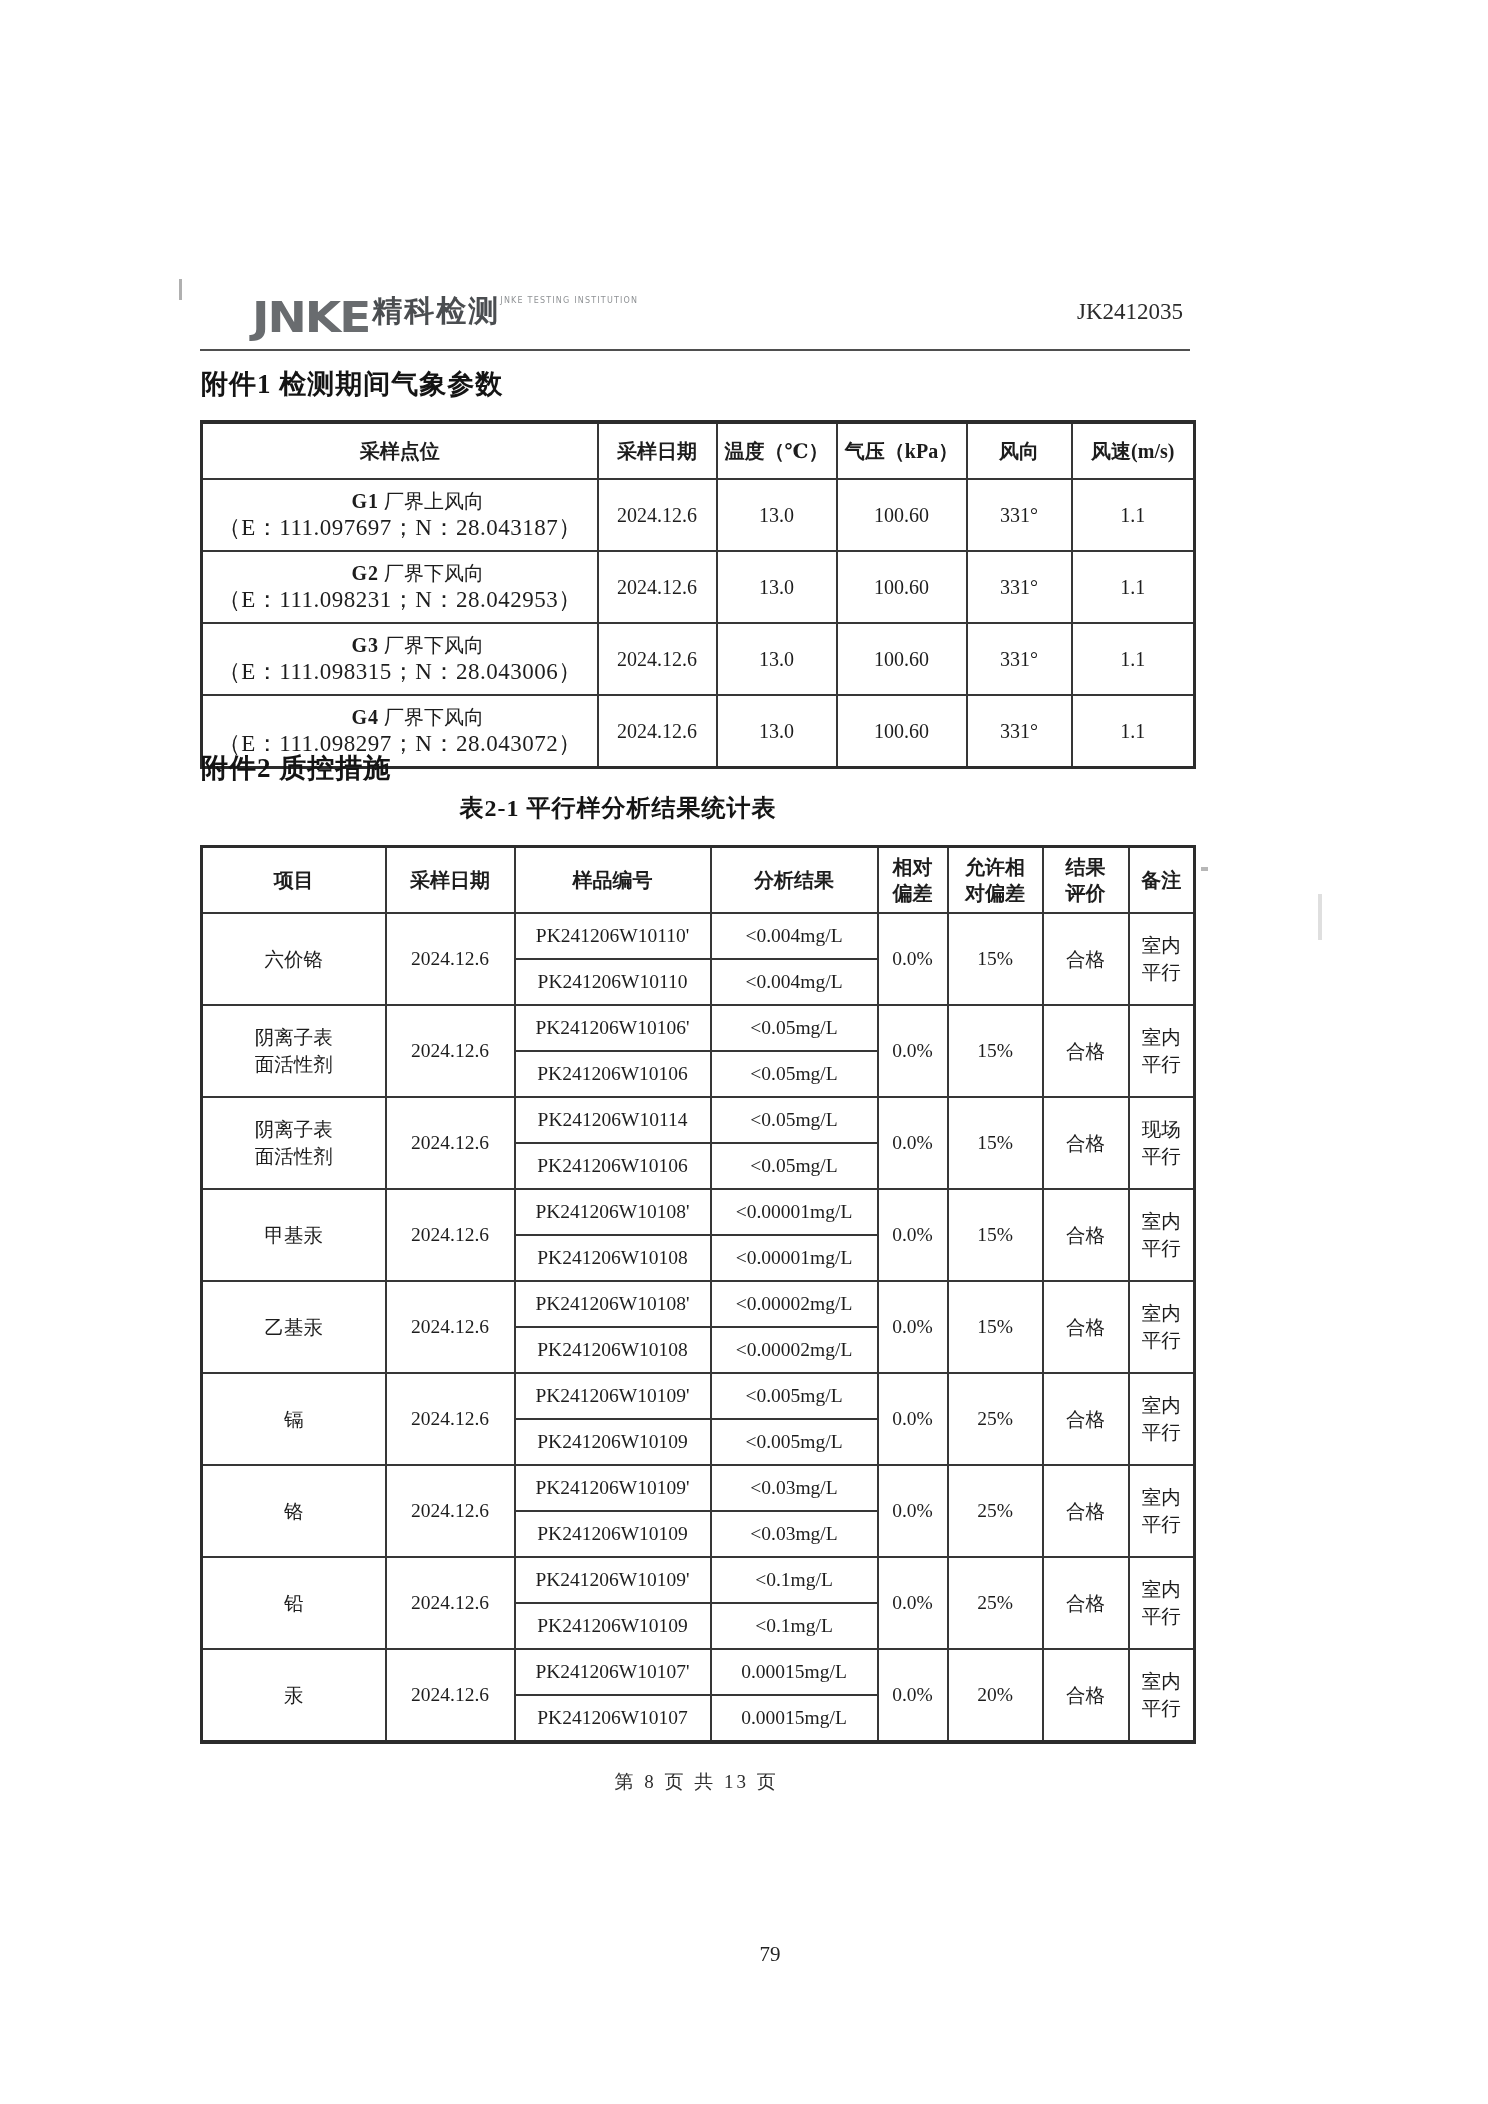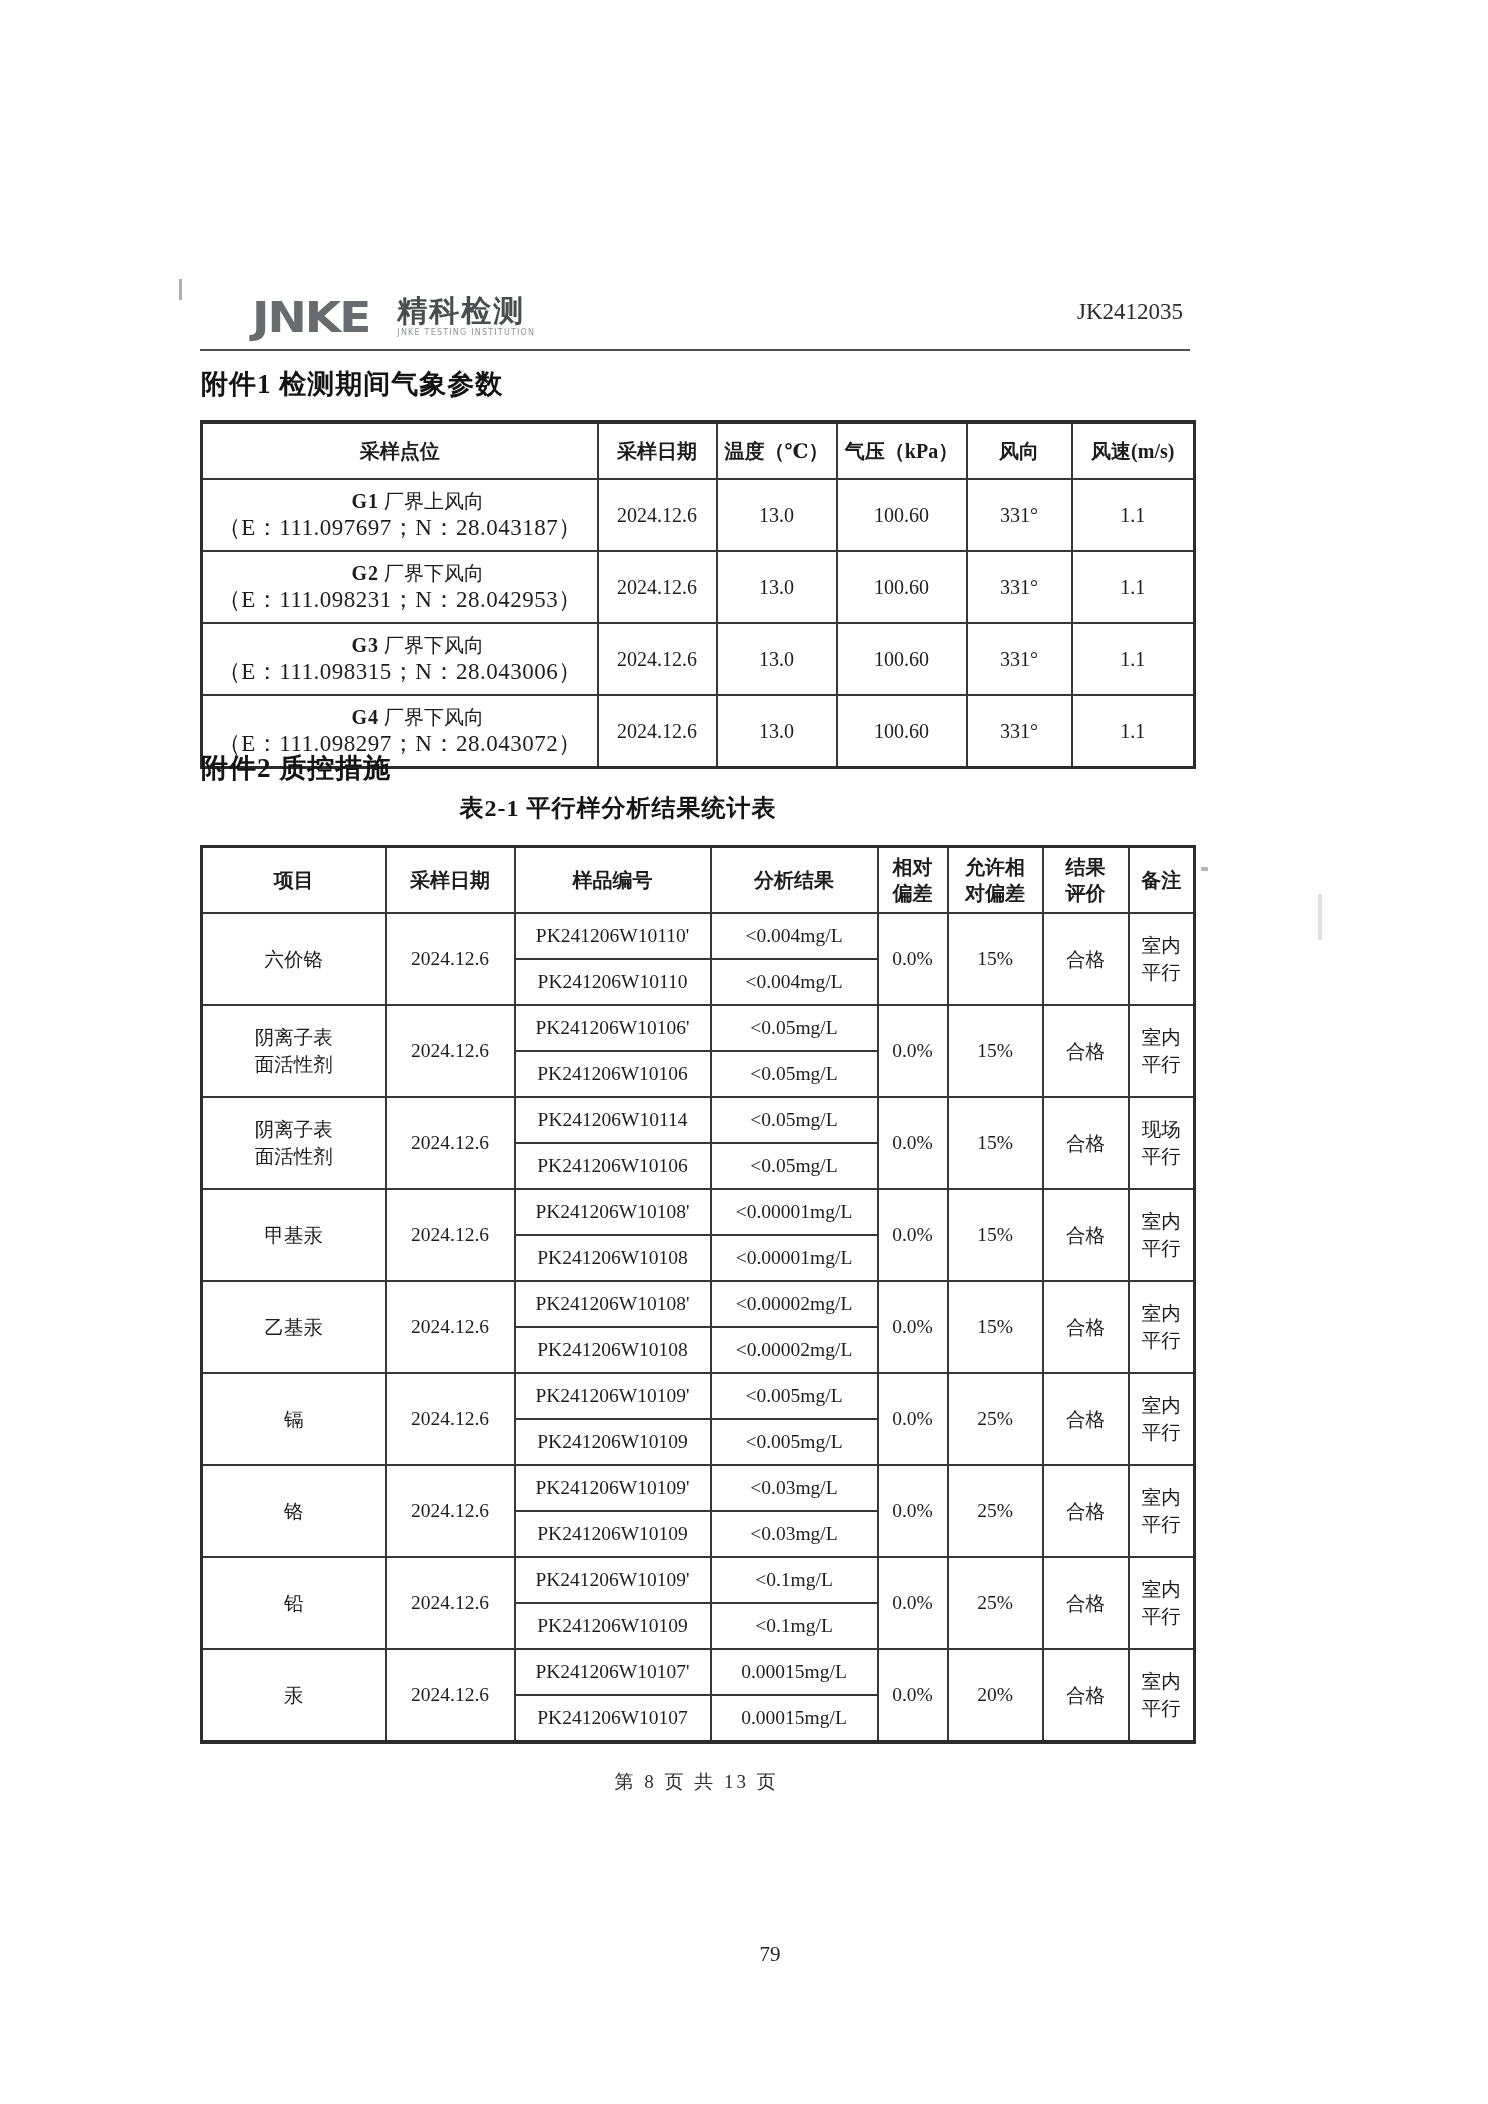--- a/index.html
+++ b/index.html
@@ -5,27 +5,27 @@
   html,body{margin:0;padding:0;background:#e9e9e9;}
   .page{
     position:relative;
     width:1488px;height:2104px;
     background:#ffffff;
     font-family:"Liberation Serif","DejaVu Serif",serif;
     color:#1d1d1d;
     overflow:hidden;
   }
   
-  .logo{position:absolute;left:252px;top:293px;display:flex;align-items:flex-start;gap:28px;}
+  .logo{position:absolute;left:252px;top:293px;display:flex;align-items:flex-start;gap:3px;}
   .logo-en{
     font-family:"DejaVu Sans","Liberation Sans",sans-serif;
     font-weight:900;font-size:47px;line-height:47px;
     color:#696c6f;letter-spacing:-2px;transform:scaleY(.92);
   }
-  .logo-cn-block{display:flex;flex-direction:column;margin-top:2px;}
+  .logo-cn-block{display:flex;flex-direction:row;margin-top:2px;}
   .logo-cn{
     font-family:"DejaVu Sans","Liberation Sans",sans-serif;
     font-weight:900;font-size:30px;line-height:32px;color:#4a4d50;letter-spacing:2px;
   }
   .logo-sub{
     font-family:"DejaVu Sans","Liberation Sans",sans-serif;
     font-size:8px;color:#8f9295;letter-spacing:1.2px;margin-top:1px;
   }
   .report-no{position:absolute;top:299px;right:305px;font-size:23px;color:#2b2b2b;}
   .header-rule{position:absolute;left:200px;top:349px;width:990px;height:2px;background:#4f4f4f;}

